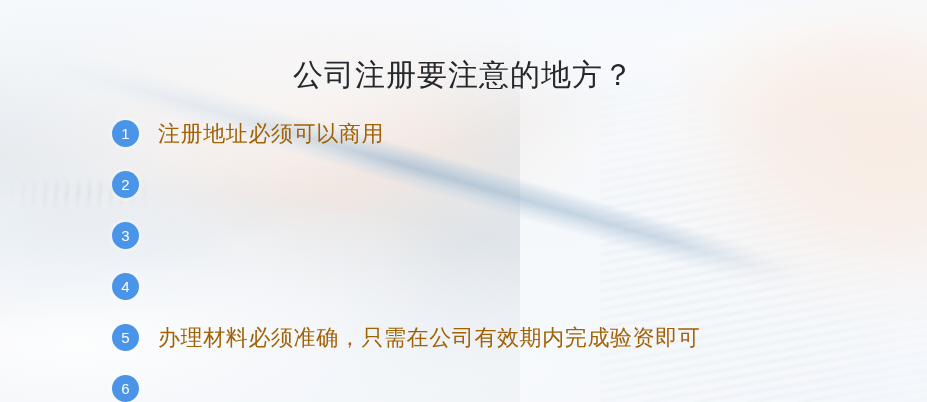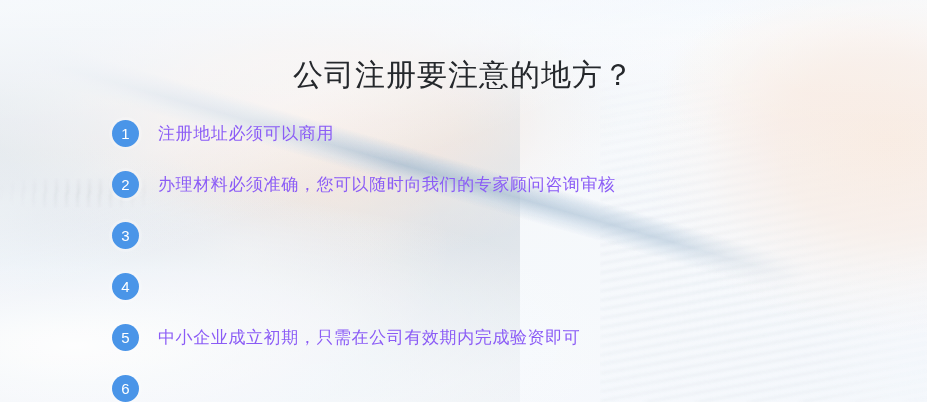--- a/index.html
+++ b/index.html
@@ -193,23 +193,23 @@
     background: #4a95e8;
     color: #ffffff;
     font-size: 15px;
     line-height: 27px;
     text-align: center;
     font-weight: 400;
     box-shadow: 0 0 0 3px rgba(255,255,255,0.22);
   }
   .item-text {
     margin-left: 19px;
-    font-size: 17px;
+    font-size: 22px;
     line-height: 27px;
-    color: #8b5cf6;
+    color: #a16207;
     letter-spacing: 0.6px;
     white-space: nowrap;
   }
 </style>
 </head>
 <body>
 
 <div id="banner">
 
   <div class="bg-layer bg-base"></div>
@@ -231,34 +231,33 @@
 
     <div class="list">
 
       <div class="item">
         <div class="badge">1</div>
         <div class="item-text">注册地址必须可以商用</div>
       </div>
 
       <div class="item">
         <div class="badge">2</div>
-        <div class="item-text">办理材料必须准确，您可以随时向我们的专家顾问咨询审核</div>
       </div>
 
       <div class="item">
         <div class="badge">3</div>
       </div>
 
       <div class="item">
         <div class="badge">4</div>
       </div>
 
       <div class="item">
         <div class="badge">5</div>
-        <div class="item-text">中小企业成立初期，只需在公司有效期内完成验资即可</div>
+        <div class="item-text">办理材料必须准确，只需在公司有效期内完成验资即可</div>
       </div>
 
       <div class="item">
         <div class="badge">6</div>
       </div>
 
     </div>
   </div>
 </div>
 

